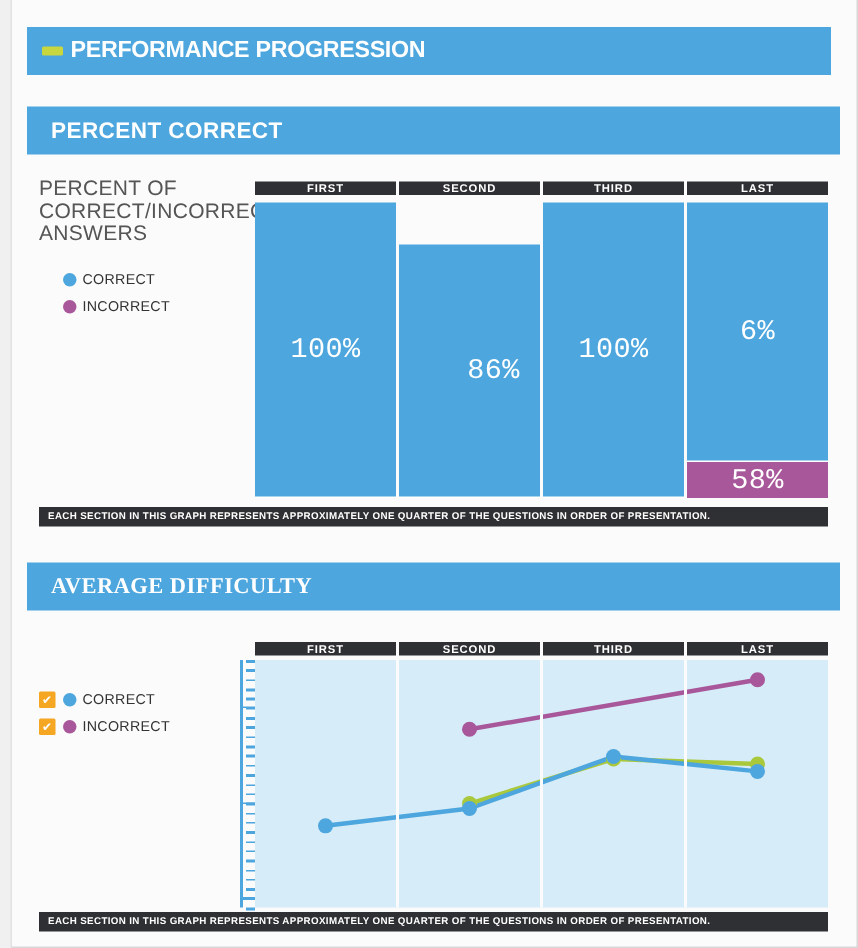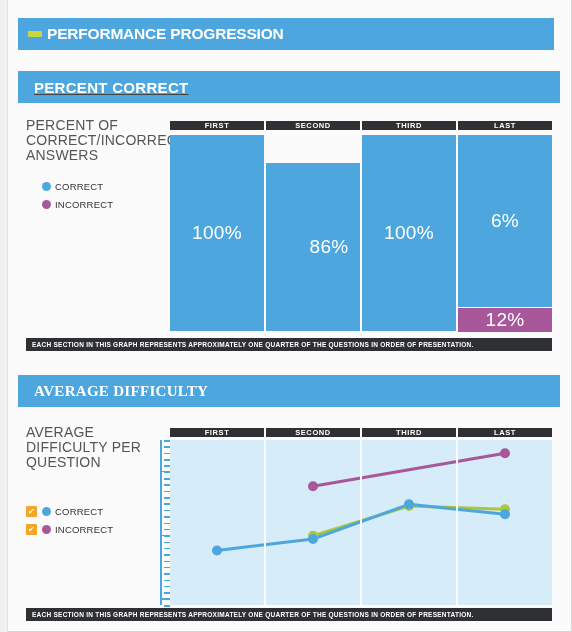--- a/index.html
+++ b/index.html
@@ -45,21 +45,21 @@
   .section-head {
     position:absolute; left:18px;
     width:542px; height:32px;
     background:#4da6dd;
     display:flex; align-items:center;
     padding-left:16px;
   }
   .section-head .t {
     color:#ffffff; font-size:15px; font-weight:bold; letter-spacing:0.3px;
   }
-  #sec1-head { top:71px;text-decoration:underline; }
+  #sec1-head { top:71px; }
   #sec2-head { top:375px;font-family:Liberation Serif, serif; }
 
   
   .chart-block { position:absolute; left:0; }
   #bar-block  { top:118px; }
   #line-block { top:425px; }
 
   .legend-col {
     position:absolute; left:26px; width:135px;
   }
@@ -93,21 +93,21 @@
   .col-head .c {
     background:#2f3033; color:#ffffff;
     font-size:7.5px; font-weight:bold; letter-spacing:0.6px;
     display:flex; align-items:center; justify-content:center;
     margin-right:2px;
   }
   .col-head .c:last-child { margin-right:0; }
 
   
   #bars {
-    position:absolute; display:flex; height:197px;
+    position:absolute; display:flex; height:197px;font-family:Liberation Mono, monospace;
   }
   .bar-col {
     display:flex; flex-direction:column; justify-content:flex-end;
     margin-right:2px; height:100%;
   }
   .bar-col:last-child { margin-right:0; }
   .seg {
     display:flex; align-items:center; justify-content:center;
     color:#fff; font-size:19px; letter-spacing:0.3px;
   }
@@ -191,34 +191,33 @@
           <div class="seg correct" style="height: 197px; background: rgb(77, 166, 221);">100%</div>
         </div>
         <div class="bar-col" style="width: 94px;">
           <div class="seg correct" style="height: 169.42px; background: rgb(77, 166, 221); padding-left: 32px;">86%</div>
         </div>
         <div class="bar-col" style="width: 94px;">
           <div class="seg correct" style="height: 197px; background: rgb(77, 166, 221);">100%</div>
         </div>
         <div class="bar-col" style="width: 94px;">
           <div class="seg correct" style="height: 173.36px; background: rgb(77, 166, 221);">6%</div>
-          <div class="seg incorrect" style="height: 23.64px; background: rgb(168, 87, 154);">12%</div>
+          <div class="seg incorrect" style="height: 23.64px; background: rgb(168, 87, 154);">58%</div>
         </div>
       </div>
   </div>
 
   <div class="footnote" id="fn1">EACH SECTION IN THIS GRAPH REPRESENTS APPROXIMATELY ONE QUARTER OF THE QUESTIONS IN ORDER OF PRESENTATION.</div>
 
   <div class="section-head" id="sec2-head">
     <span class="t">AVERAGE DIFFICULTY</span>
   </div>
 
   <div class="chart-block" id="line-block">
     <div class="legend-col">
-      <div class="legend-title">AVERAGE DIFFICULTY PER QUESTION</div>
       <div class="legend-items" style="margin-top:32px">
         <div class="legend-row">
           <span class="cbx">✔</span>
           <span class="sw" style="background:#4da6dd"></span>
           <span class="lbl">CORRECT</span>
         </div>
         <div class="legend-row">
           <span class="cbx">✔</span>
           <span class="sw" style="background:#a8579a"></span>
           <span class="lbl">INCORRECT</span>

